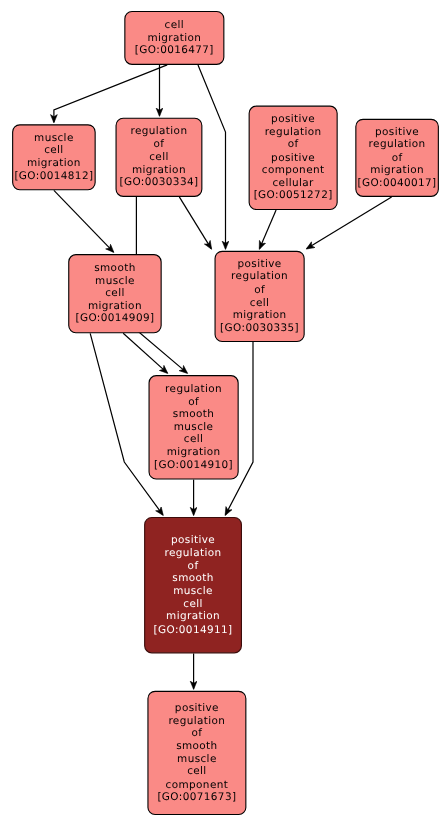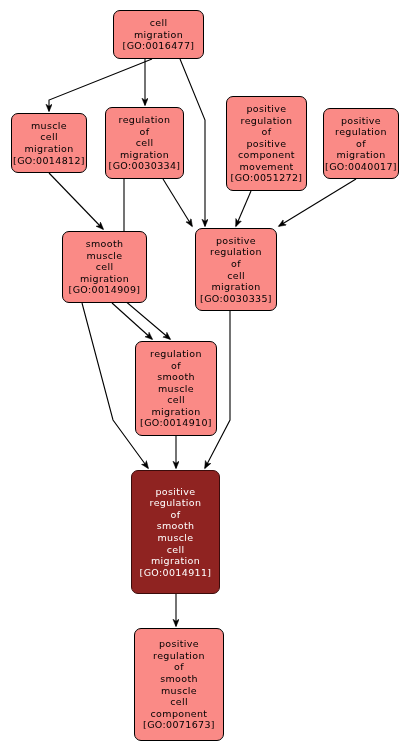--- a/index.html
+++ b/index.html
@@ -97,21 +97,21 @@
         <span class="line">cell</span>
         <span class="line">migration</span>
         <span class="line">[GO:0030334]</span>
       </div>
       <div class="node normal" title="GO:0051272" style="left: 226px; top: 96px; width: 81px; height: 95px;">
         <span class="line">positive</span>
         <span class="line">regulation</span>
         <span class="line">of</span>
         <span class="line">positive</span>
         <span class="line">component</span>
-        <span class="line">movement</span>
+        <span class="line">cellular</span>
         <span class="line">[GO:0051272]</span>
       </div>
       <div class="node normal" title="GO:0040017" style="left: 323px; top: 108px; width: 76px; height: 71px;">
         <span class="line">positive</span>
         <span class="line">regulation</span>
         <span class="line">of</span>
         <span class="line">migration</span>
         <span class="line">[GO:0040017]</span>
       </div>
       <div class="node normal" title="GO:0014909" style="left: 62px; top: 231px; width: 85px; height: 72px;">

